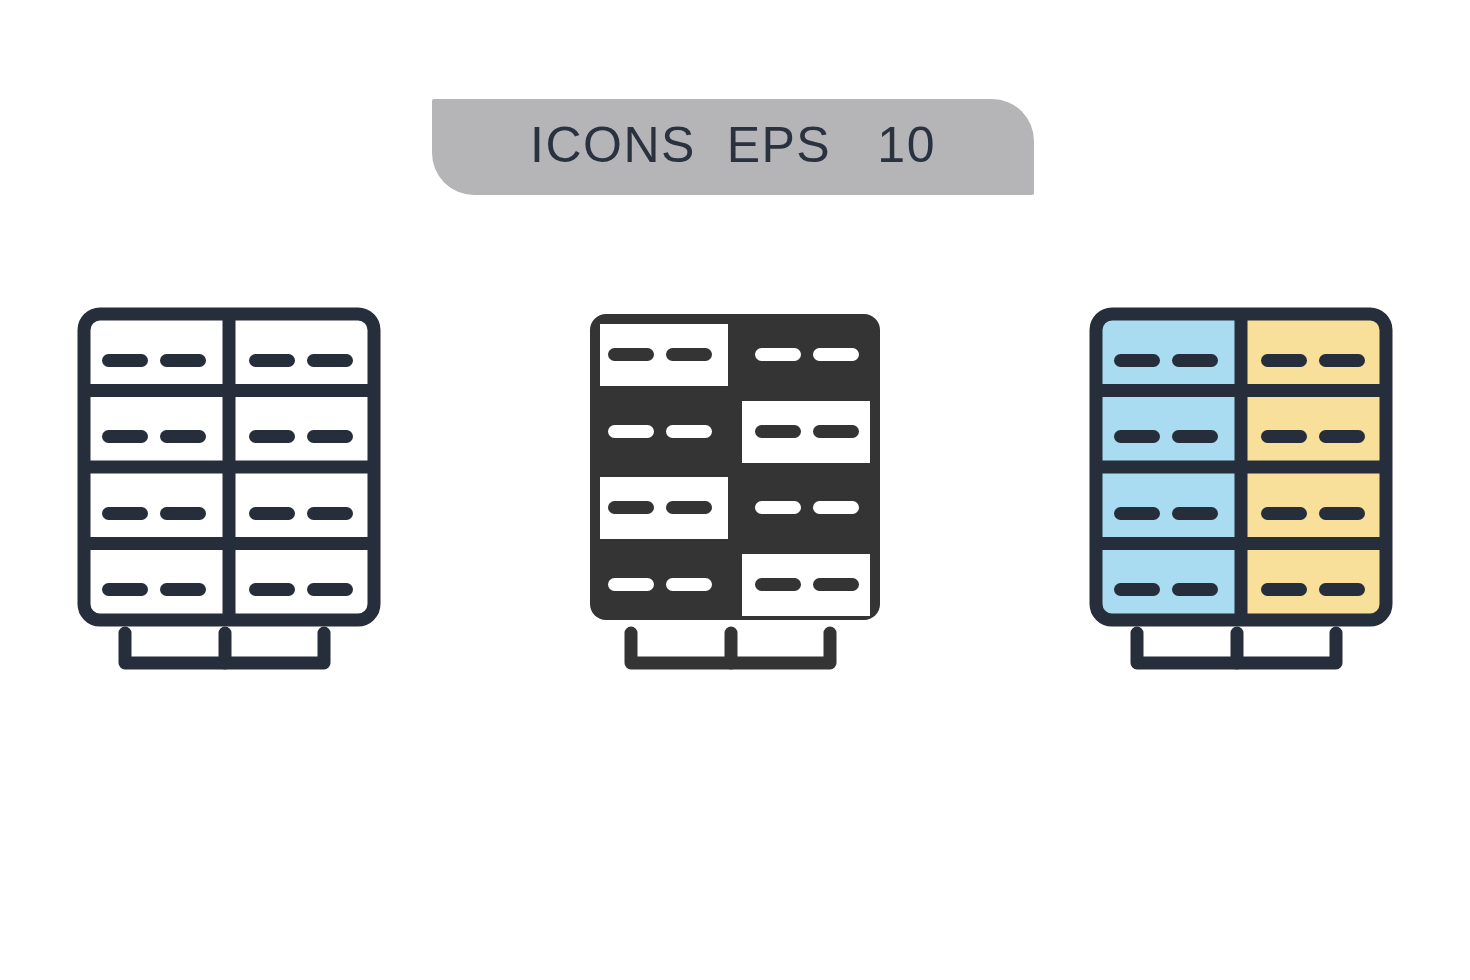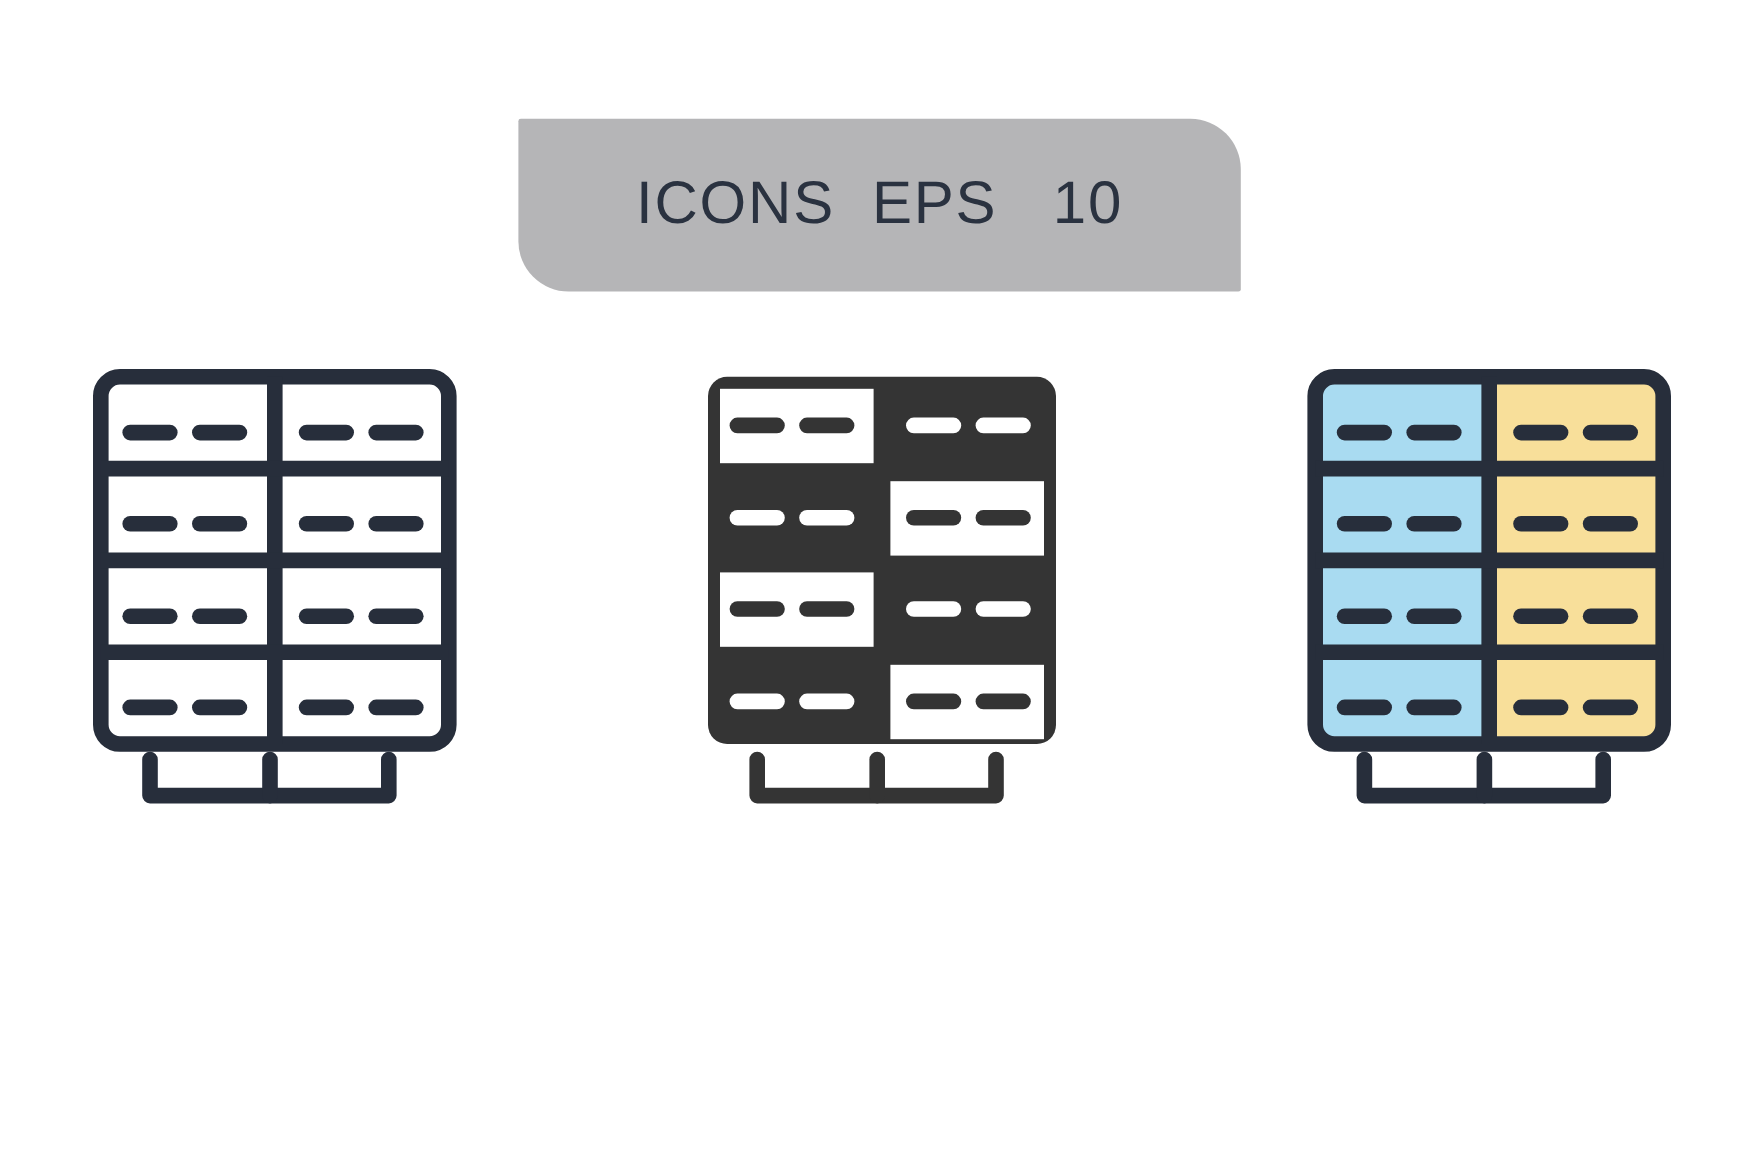--- a/index.html
+++ b/index.html
@@ -18,21 +18,21 @@
     background: #ffffff;
     overflow: hidden;
   }
 
   
   .banner {
     position: absolute;
     left: 432px;
     top: 99px;
     width: 602px;
-    height: 144px;
+    height: 96px;
     background: #b5b5b7;
     border-top-left-radius: 2px;
     border-top-right-radius: 42px;
     border-bottom-right-radius: 2px;
     border-bottom-left-radius: 42px;
     display: flex;
     align-items: center;
     justify-content: center;
   }
   .banner-text {

